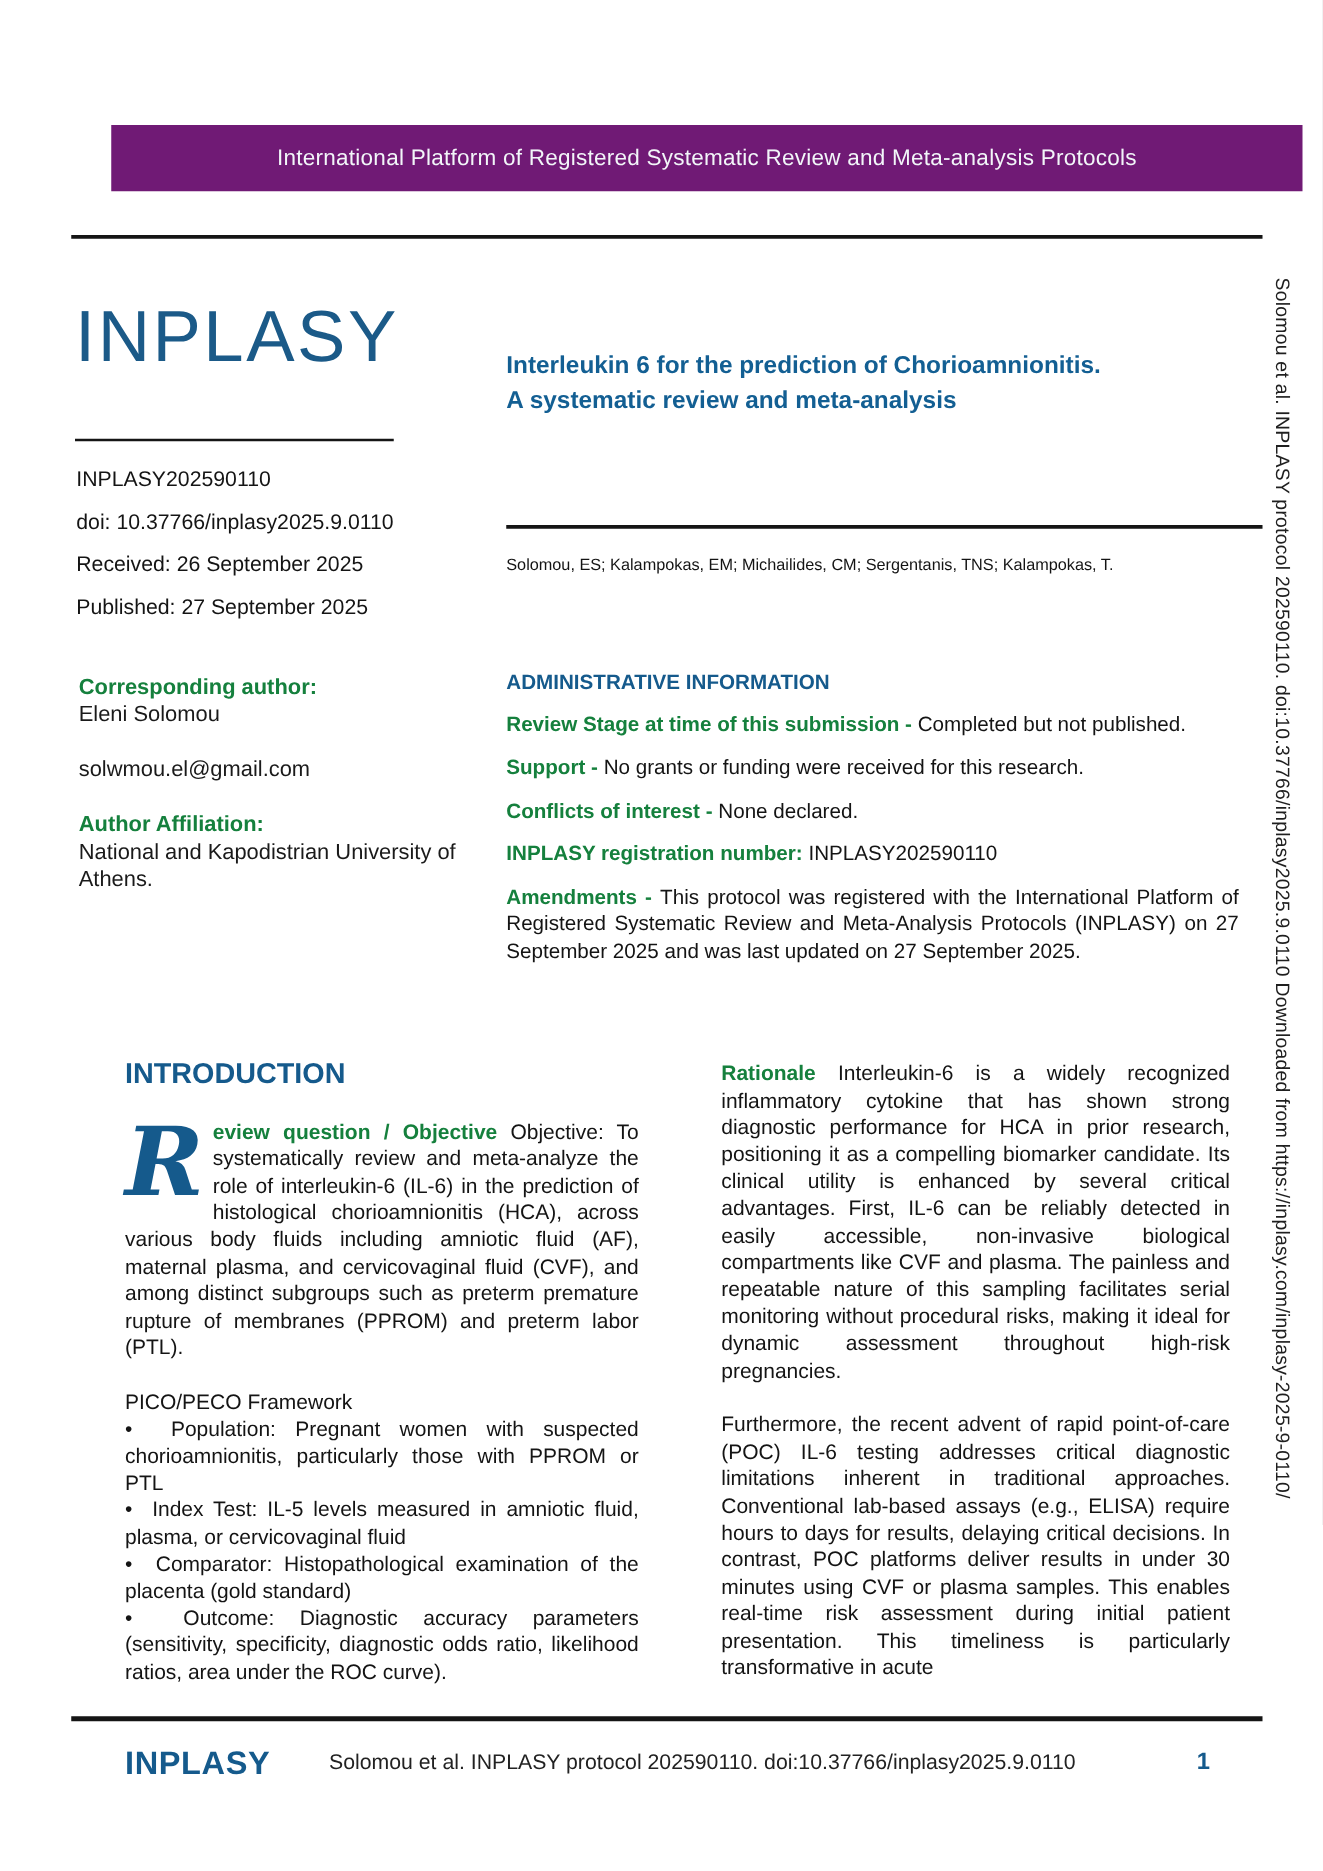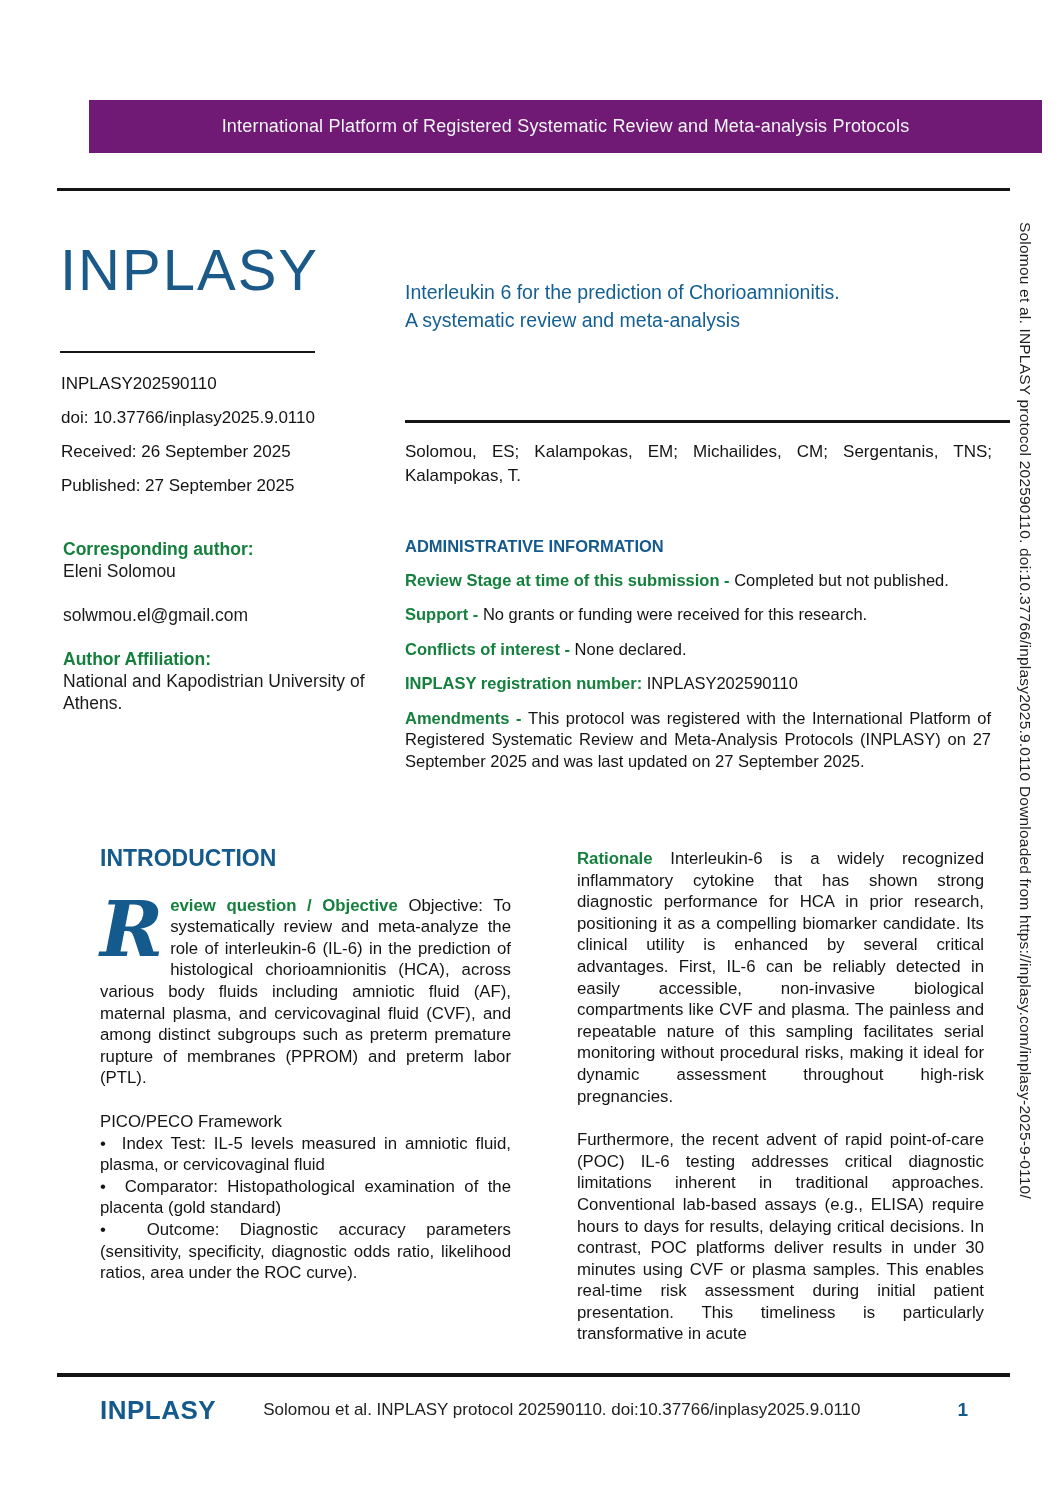--- a/index.html
+++ b/index.html
@@ -27,26 +27,26 @@
     position: absolute; left: 60px; top: 236px;
     font-size: 58px; letter-spacing: 2px; color: #1b5a88; font-weight: 400;
   }
   .logo-rule { left: 60px; top: 351px; width: 255px; height: 2px; }
 
   .meta { position: absolute; left: 61px; top: 374px; font-size: 17px; color: #141414; }
   .meta-line { margin-bottom: 15px; line-height: 19px; }
 
   .title {
     position: absolute; left: 405px; top: 278px; width: 590px;
-    color: #135f93; font-weight: 400; font-size: 19.5px; line-height: 28px;
+    color: #135f93; font-weight: 700; font-size: 19.5px; line-height: 28px;
   }
   .authors-rule { left: 405px; top: 420px; width: 605px; height: 3px; }
   .authors {
     position: absolute; left: 405px; top: 440px; width: 587px;
-    font-size: 17px; line-height: 24px; text-align: justify; color: #141414;
+    font-size: 13px; line-height: 24px; text-align: justify; color: #141414;
   }
 
   .contact { position: absolute; left: 63px; top: 538px; width: 332px; font-size: 17.5px; line-height: 22px; }
   .contact .gap { height: 22px; }
   .blue { color: #15803d; }
   .bold { font-weight: 700; }
 
   .admin {
     position: absolute; left: 405px; top: 536px; width: 586px;
     font-size: 16.5px; line-height: 21.5px; text-align: justify; color: #141414;
@@ -134,20 +134,21 @@
   </div>
 
   <div class="col col-left">
     <h2>INTRODUCTION</h2>
     <p>
       <span class="dropcap">R</span>
       <span class="blue bold">eview question / Objective</span>
       <span>Objective: To systematically review and meta-analyze the role of interleukin-6 (IL-6) in the prediction of histological chorioamnionitis (HCA), across various body fluids including amniotic fluid (AF), maternal plasma, and cervicovaginal fluid (CVF), and among distinct subgroups such as preterm premature rupture of membranes (PPROM) and preterm labor (PTL).</span>
     </p>
     <p class="para-gap">PICO/PECO Framework</p>
+    <p class="bullet">Population: Pregnant women with suspected chorioamnionitis, particularly those with PPROM or PTL</p>
     <p class="bullet">Index Test: IL-5 levels measured in amniotic fluid, plasma, or cervicovaginal fluid</p>
     <p class="bullet">Comparator: Histopathological examination of the placenta (gold standard)</p>
     <p class="bullet">Outcome: Diagnostic accuracy parameters (sensitivity, specificity, diagnostic odds ratio, likelihood ratios, area under the ROC curve).</p>
   </div>
 
   <div class="col col-right">
     <p>
       <span class="blue bold">Rationale</span>
       <span>Interleukin-6 is a widely recognized inflammatory cytokine that has shown strong diagnostic performance for HCA in prior research, positioning it as a compelling biomarker candidate. Its clinical utility is enhanced by several critical advantages. First, IL-6 can be reliably detected in easily accessible, non-invasive biological compartments like CVF and plasma. The painless and repeatable nature of this sampling facilitates serial monitoring without procedural risks, making it ideal for dynamic assessment throughout high-risk pregnancies.</span>
     </p>

